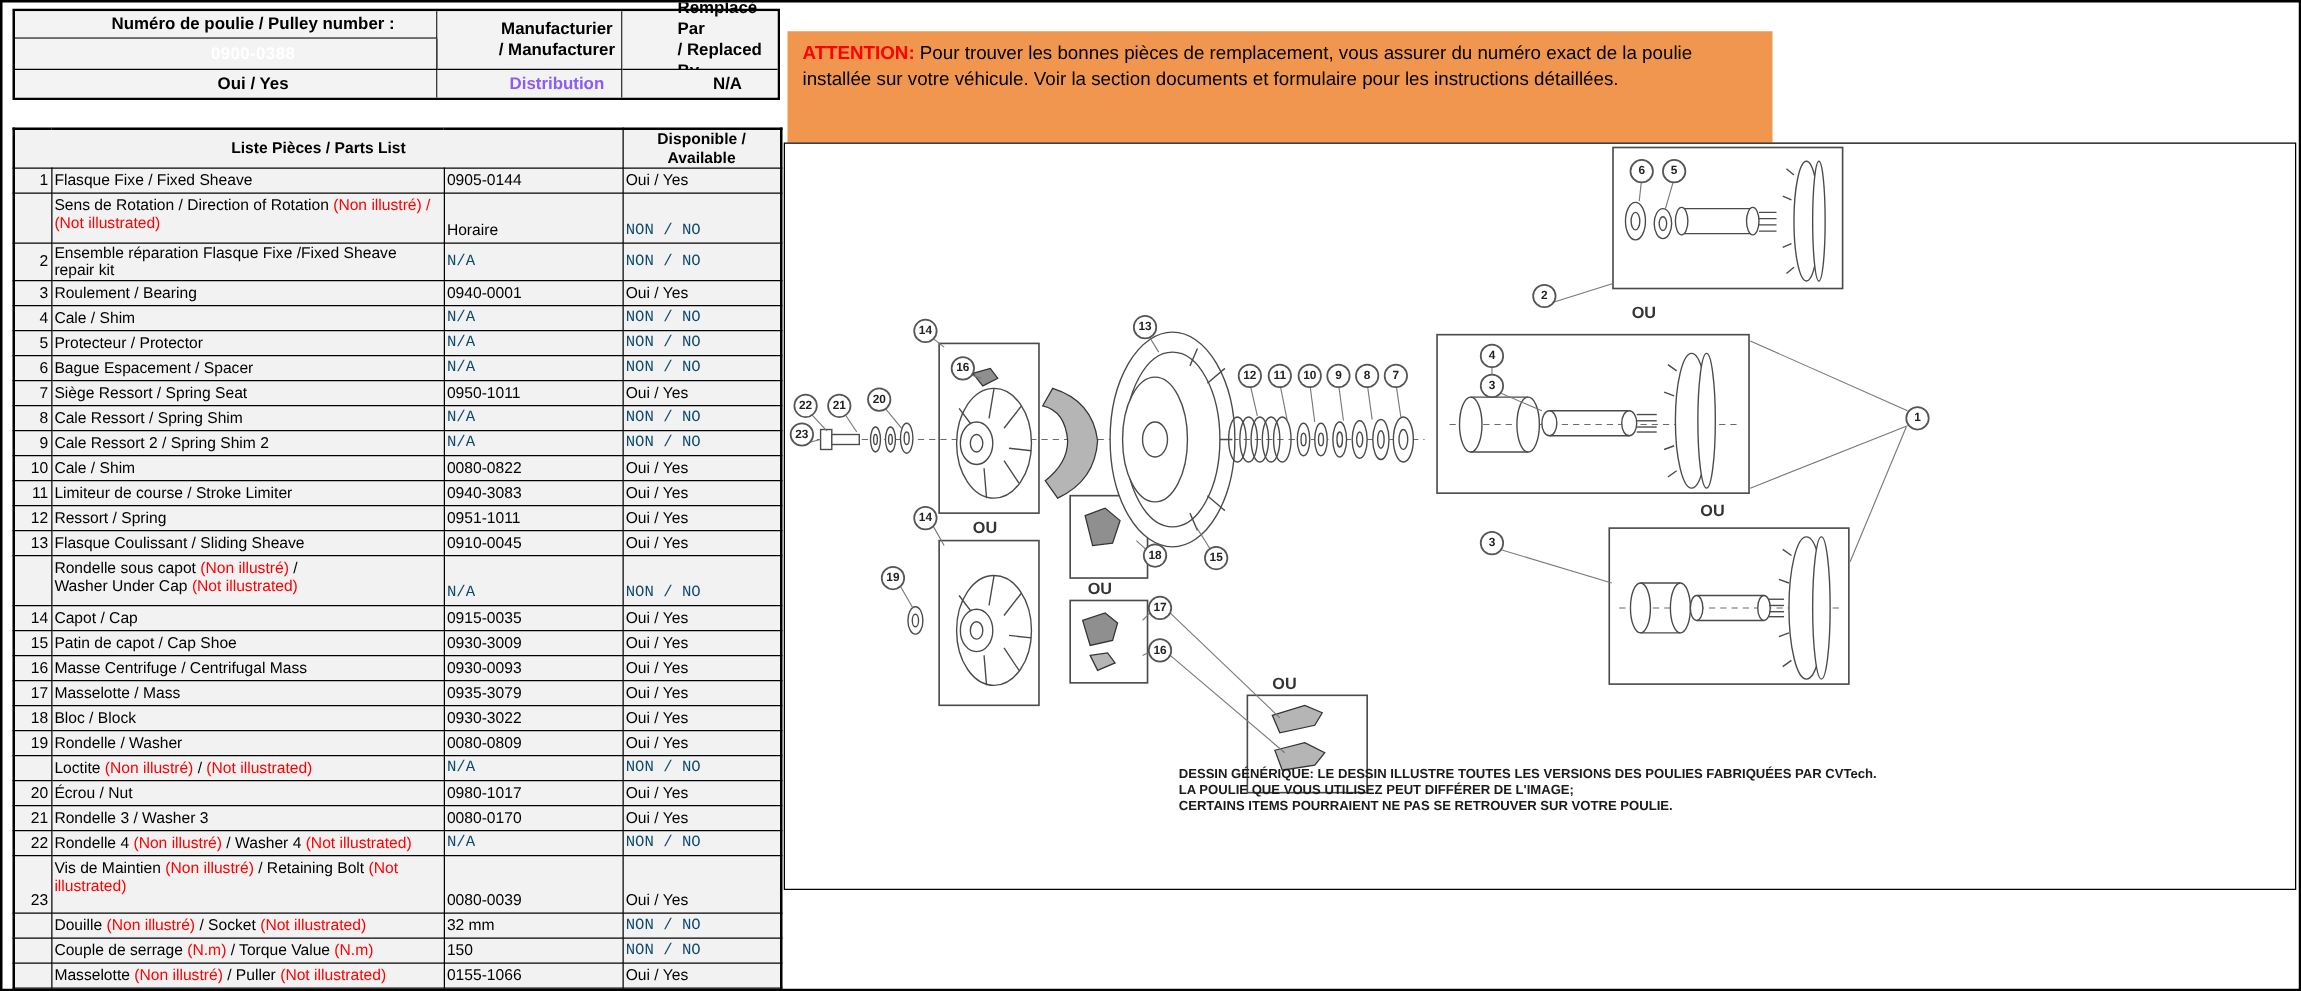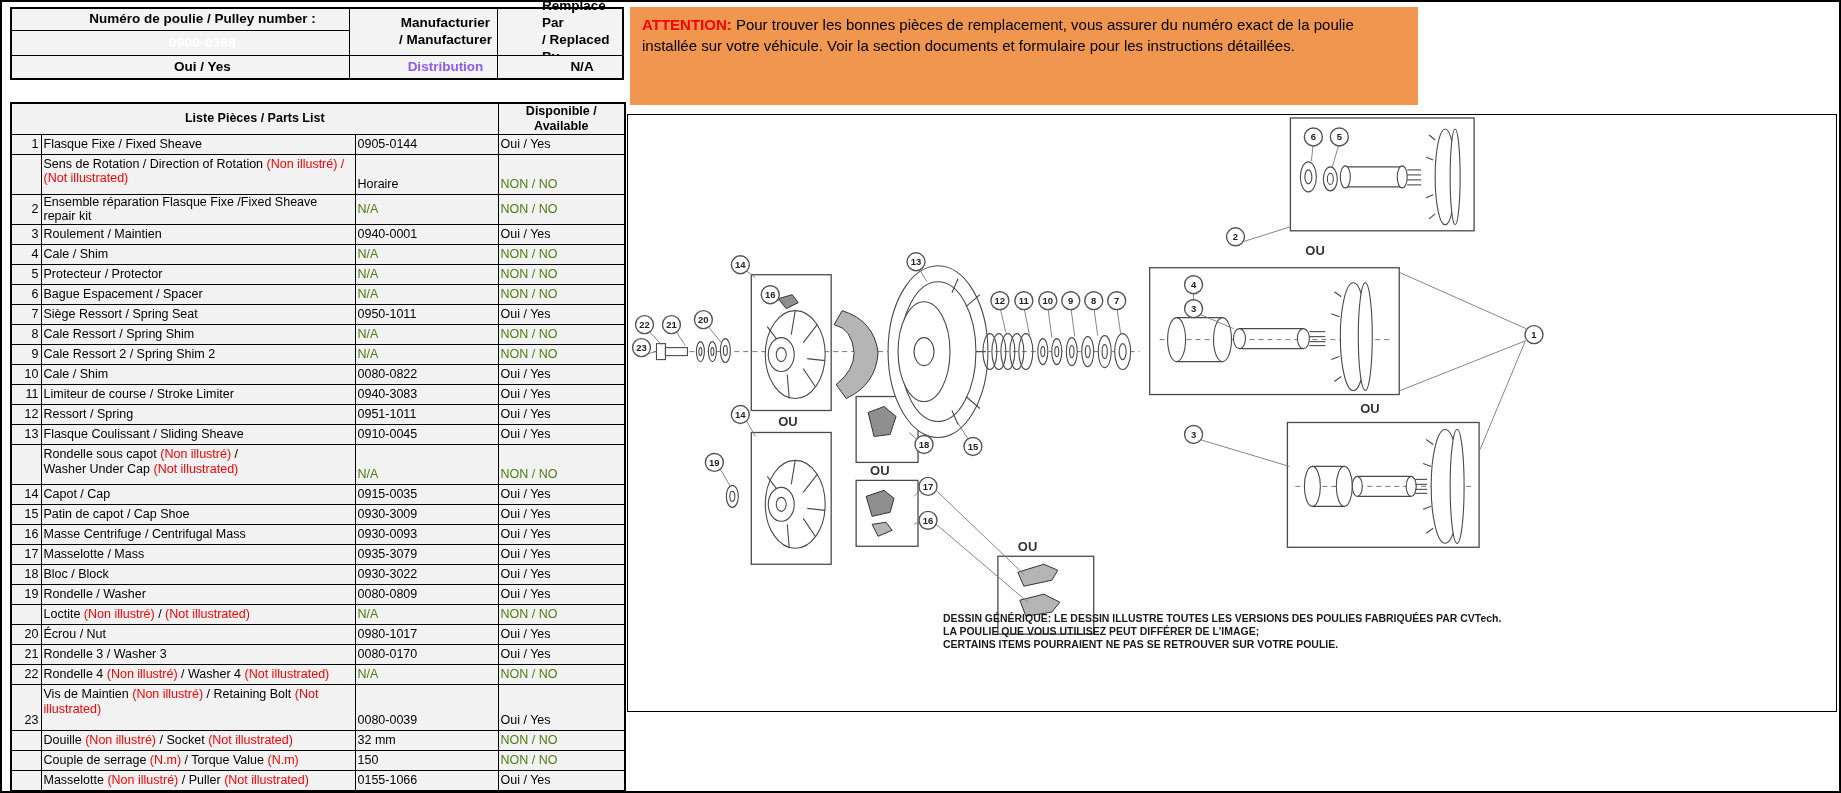--- a/index.html
+++ b/index.html
@@ -30,25 +30,25 @@
   tr.prow{height:20px;}
   tr.tall2{height:40px;}
   tr.tall3{height:46px;}
   td.c-num{text-align:right;padding-right:3px;}
   td.c-name{padding-left:5px;white-space:pre-wrap;}
   td.c-part,td.c-avail{}
   tr.tall2 td.c-num,tr.tall3 td.c-num,
   tr.tall2 td.c-part,tr.tall3 td.c-part,
   tr.tall2 td.c-avail,tr.tall3 td.c-avail{vertical-align:bottom;padding-bottom:2px;}
   tr.tall2 td.c-name,tr.tall3 td.c-name{vertical-align:top;padding-top:2px;margin-top:28px;}
-  td.bad{background:#ffc7ce;color:#4d7c0f;}
+  td.bad{background:#ffc7ce;color:#0c4a6e;font-family:Liberation Mono, monospace;}
   .red{color:#ff0000;}
 
   
-  .notice{position:absolute;left:628px;top:5px;width:788px;height:98px;background:#f0964e;
+  .notice{position:absolute;left:628px;top:23px;width:788px;height:98px;background:#f0964e;
           box-sizing:border-box;padding:7px 12px 16px 12px;font-size:15px;line-height:1.42;}
   .notice p{margin:0 0 10px 0;}
   .notice p:last-child{margin-bottom:0;}
   .rlabel{color:#ff0000;font-weight:bold;}
 
   
   .diagram{position:absolute;left:625px;top:112px;width:1210px;height:598px;border:1px solid #000;
            box-sizing:border-box;background:#fff;}
   .diagram svg{width:100%;height:100%;display:block;}
   .boxes rect{fill:none;stroke:#4a4a4a;stroke-width:1.3;}
@@ -118,21 +118,21 @@
             <td class="c-avail bad">NON / NO</td>
           </tr>
           <tr class="prow">
             <td class="c-num">2</td>
             <td class="c-name"><span>Ensemble réparation Flasque Fixe /Fixed Sheave repair kit</span></td>
             <td class="c-part bad">N/A</td>
             <td class="c-avail bad">NON / NO</td>
           </tr>
           <tr class="prow">
             <td class="c-num">3</td>
-            <td class="c-name"><span>Roulement / Maintien</span></td>
+            <td class="c-name"><span>Roulement / Bearing</span></td>
             <td class="c-part">0940-0001</td>
             <td class="c-avail">Oui / Yes</td>
           </tr>
           <tr class="prow">
             <td class="c-num">4</td>
             <td class="c-name"><span>Cale / Shim</span></td>
             <td class="c-part bad">N/A</td>
             <td class="c-avail bad">NON / NO</td>
           </tr>
           <tr class="prow">

